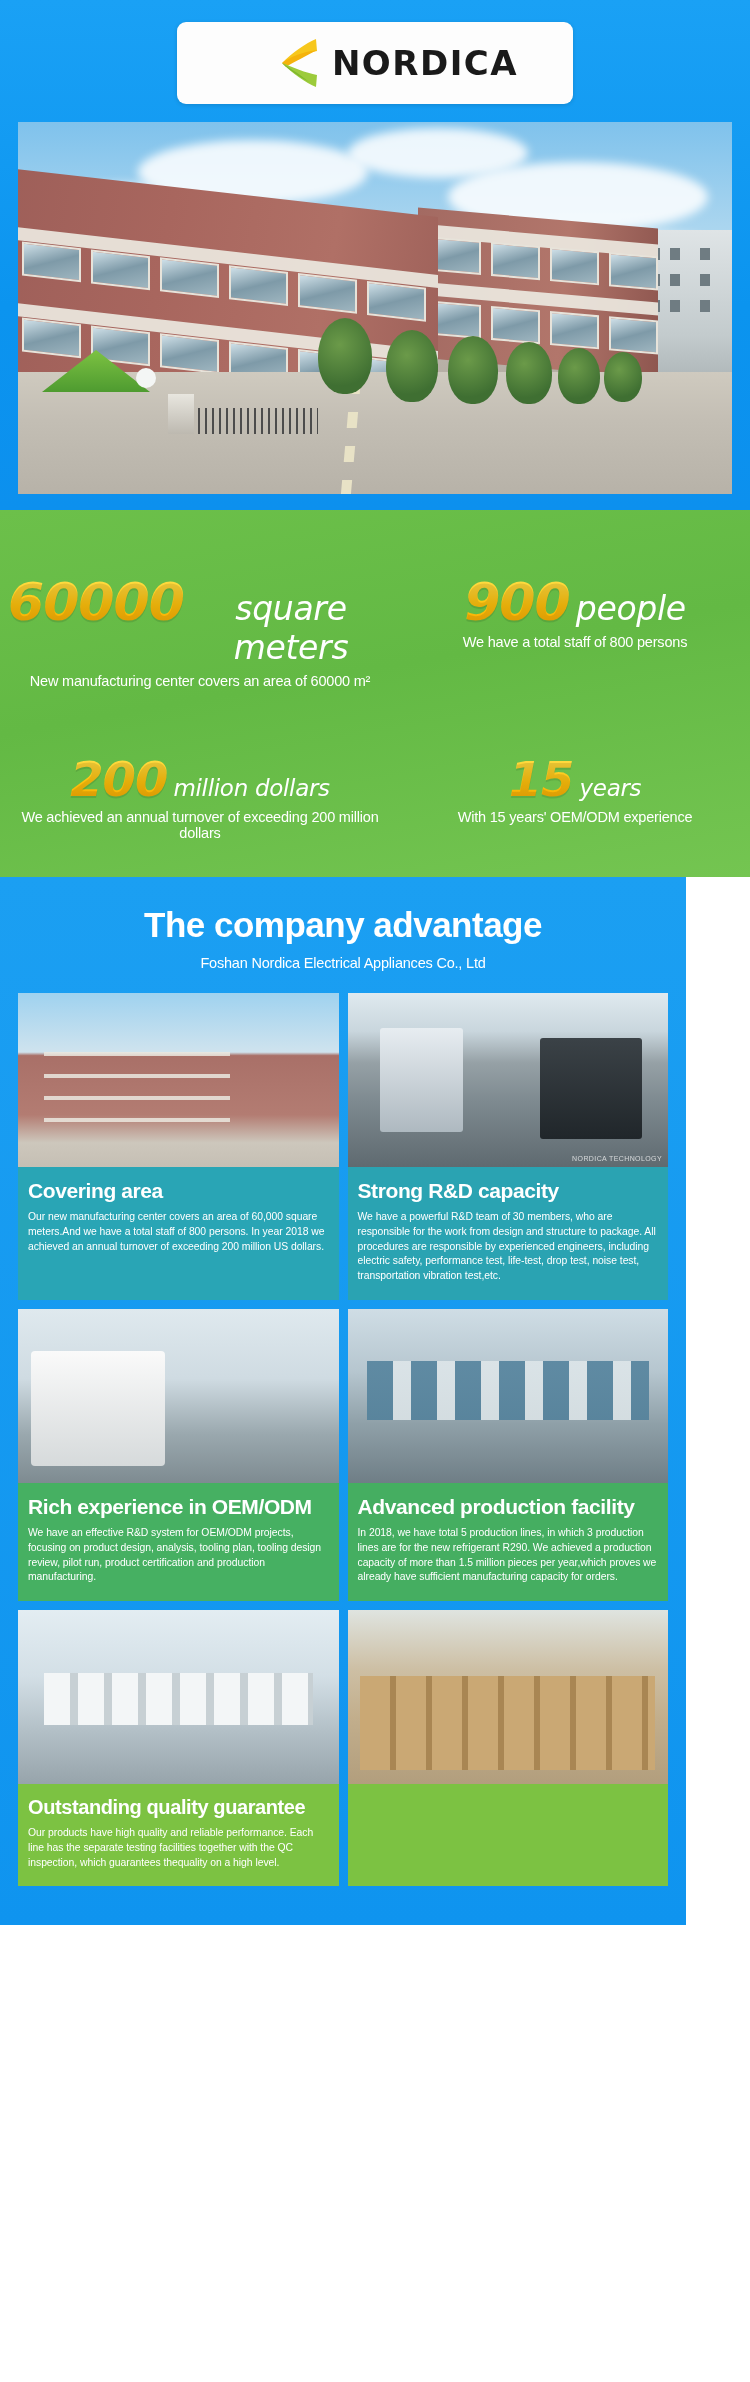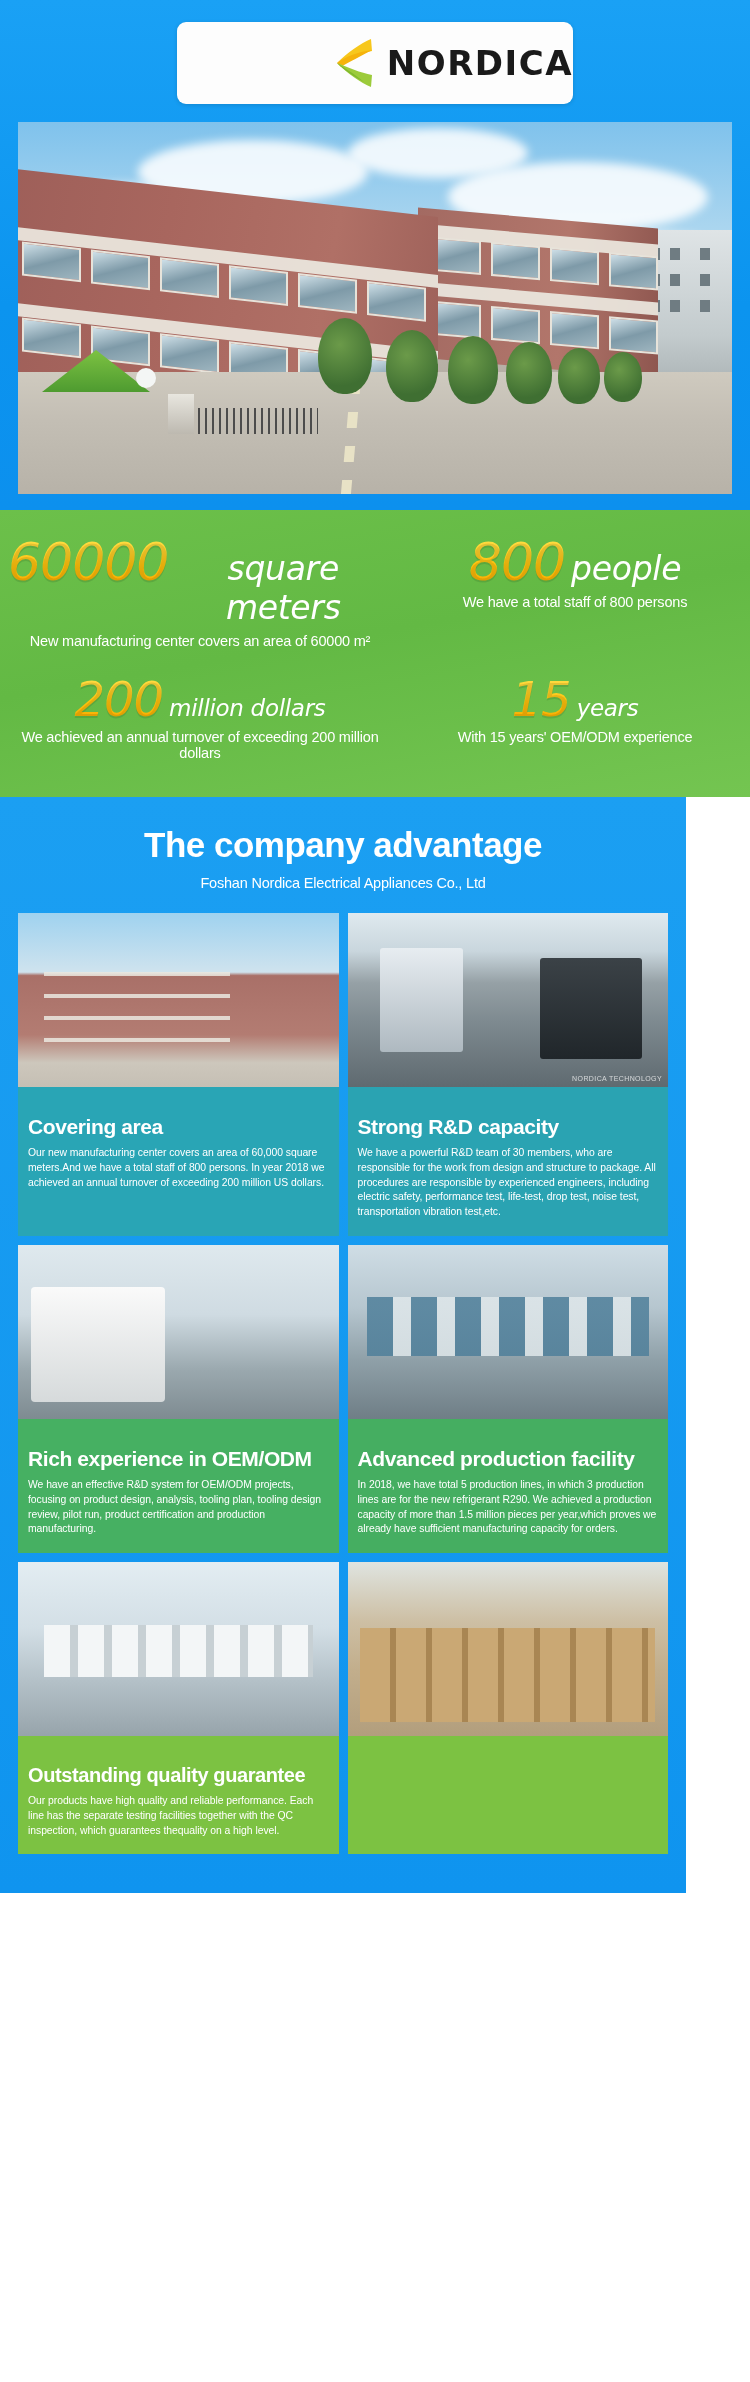--- a/index.html
+++ b/index.html
@@ -17,21 +17,21 @@
     padding: 22px 18px 16px 18px;
   }
   .logo-card {
     width: 396px;
     height: 82px;
     margin: 0 auto;
     background: #fdfdfd;
     border-radius: 9px;
     display: flex;
     align-items: center;
-    justify-content: flex-end;
+    justify-content: center;
     gap: 10px;
     box-shadow: 0 1px 4px rgba(0,0,0,.14);
     padding-left: 44px;
   }
   .logo-mark { width: 46px; height: 52px; display: block; }
   .logo-word {
     font-family: "DejaVu Sans", sans-serif;
     font-size: 34px;
     font-weight: 700;
     letter-spacing: 1.5px;
@@ -103,30 +103,31 @@
     padding: 26px 0 36px 0;
   }
   .stat-row { display: flex; width: 750px; }
   .stat-cell { flex: 1; text-align: center; padding: 0 8px; }
   .stat-cell.left  { flex: 0 0 400px; }
   .stat-cell.right { flex: 0 0 350px; }
   .stat-top { display: flex; align-items: baseline; justify-content: center; }
   .stat-num {
     font-family: "DejaVu Sans", sans-serif;
     font-style: italic;
-    font-weight: 400;
+    font-weight: 700;
     font-size: 52px;
     line-height: 1;
     color: #ffd21e;
     background: linear-gradient(180deg,#ffe14d 0%, #ffc20d 55%, #f7a800 100%);
     -webkit-background-clip: text;
     background-clip: text;
     -webkit-text-fill-color: transparent;
     text-shadow: 0 2px 0 rgba(0,0,0,.10);
     letter-spacing: -1px;
+    margin-top: 40px;
   }
   .stat-unit {
     font-family: "DejaVu Sans", sans-serif;
     font-style: italic;
     font-size: 33px;
     color: #ffffff;
     margin-left: 6px;
     letter-spacing: -.3px;
   }
   .stat-desc {
@@ -157,21 +158,21 @@
     color: #ffffff;
     font-size: 14.5px;
     margin-top: 10px;
     letter-spacing: -.2px;
   }
 
   .cards { margin-top: 22px; }
   .card-row { display: flex; gap: 9px; margin-bottom: 9px; }
   .card { width: 352px; overflow: hidden; }
   .card-photo { width: 100%; height: 174px; position: relative; overflow: hidden; }
-  .card-body { padding: 28px 10px 16px 10px; }
+  .card-body { padding: 12px 10px 16px 10px; }
   .card-h {
     color: #ffffff;
     font-size: 21px;
     font-weight: 700;
     letter-spacing: -.4px;
     line-height: 1.15;
   }
   .card-p {
     color: #ffffff;
     font-size: 10.4px;
@@ -310,21 +311,21 @@
     <div class="stat-row">
       <div class="stat-cell left">
         <div class="stat-top">
           <span class="stat-num">60000</span>
           <span class="stat-unit">square meters</span>
         </div>
         <div class="stat-desc">New manufacturing center covers an area of 60000 m²</div>
       </div>
       <div class="stat-cell right">
         <div class="stat-top">
-          <span class="stat-num">800</span>
+          <span class="stat-num">900</span>
           <span class="stat-unit">people</span>
         </div>
         <div class="stat-desc">We have a total staff of 800 persons</div>
       </div>
     </div>
 
     <div class="stat-row second">
       <div class="stat-cell left">
         <div class="stat-top">
           <span class="stat-num">200</span>

